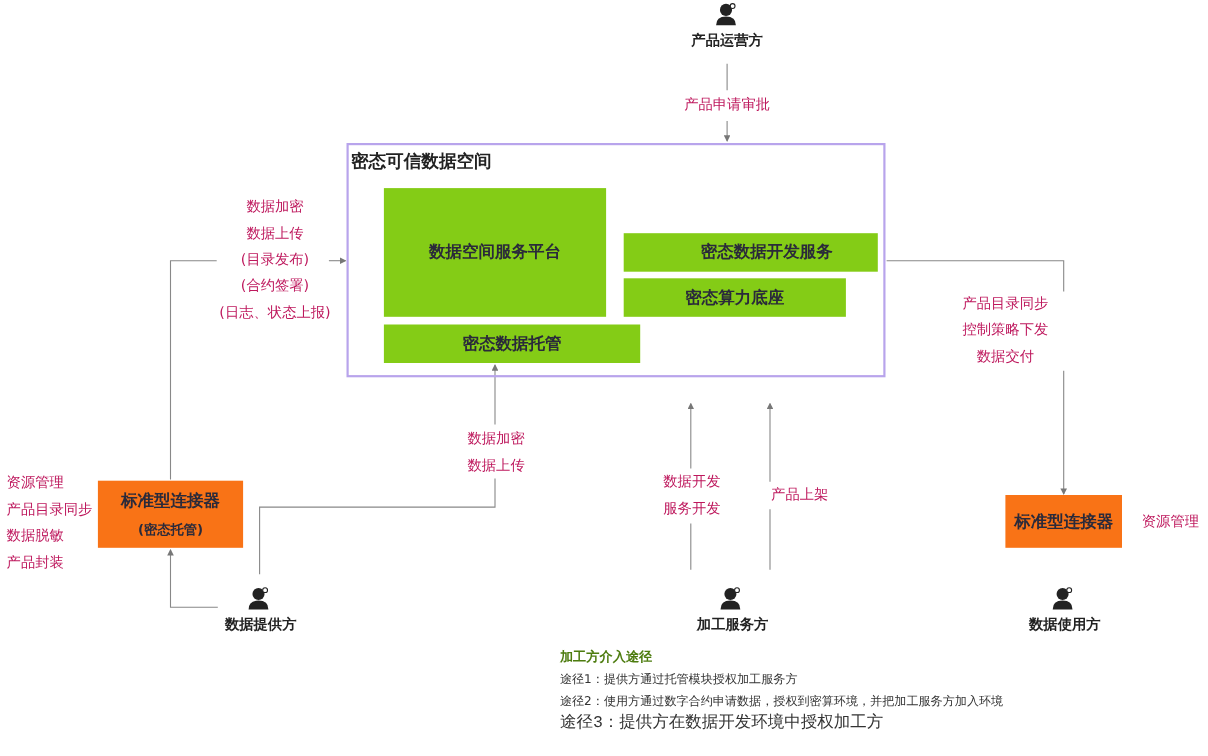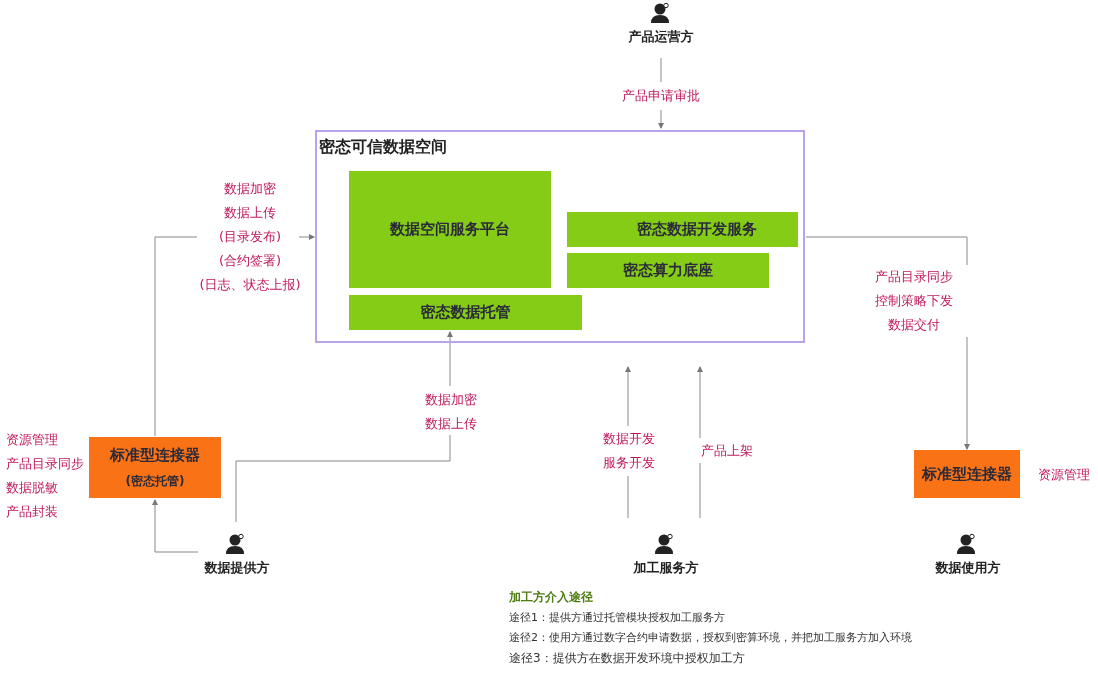--- a/index.html
+++ b/index.html
@@ -138,14 +138,14 @@
       <circle cx="16" cy="3.5" r="2.2" fill="#fff" stroke="#222" stroke-width="1"></circle>
     <path d="M1,21 Q1,13 10,13 Q19,13 19,21 z" fill="#222"></path>
   </svg>
   <div class="actor-name" style="left:927px;top:559px;width:82px;">数据使用方</div>
 </div>
 
 <div class="abs" style="left:509px;top:588px;">
   <div style="font-size:12px;font-weight:bold;color:#4d7c0f;line-height:18px;">加工方介入途径</div>
   <div style="font-size:11px;color:#333;line-height:20px;margin-top:2px;">途径1：提供方通过托管模块授权加工服务方</div>
   <div style="font-size:11px;color:#333;line-height:20px;">途径2：使用方通过数字合约申请数据，授权到密算环境，并把加工服务方加入环境</div>
-  <div style="font-size:12px;color:#333;line-height:20px;">途径3：提供方在数据开发环境中授权加工方</div>
+  <div style="font-size:15px;color:#333;line-height:20px;font-family:Liberation Mono, monospace;">途径3：提供方在数据开发环境中授权加工方</div>
 </div>
 
 </body></html>

